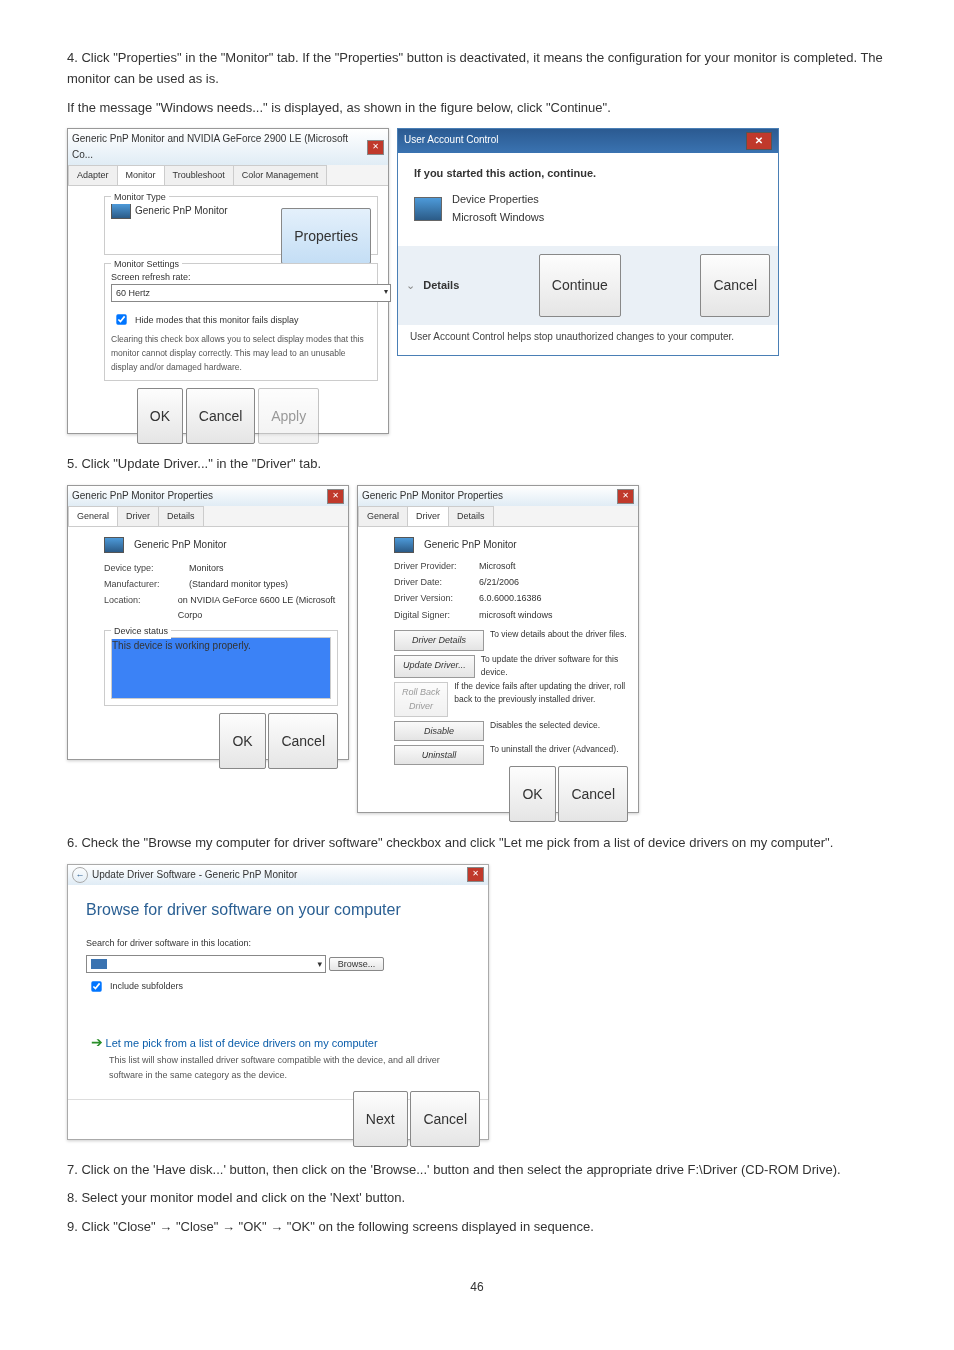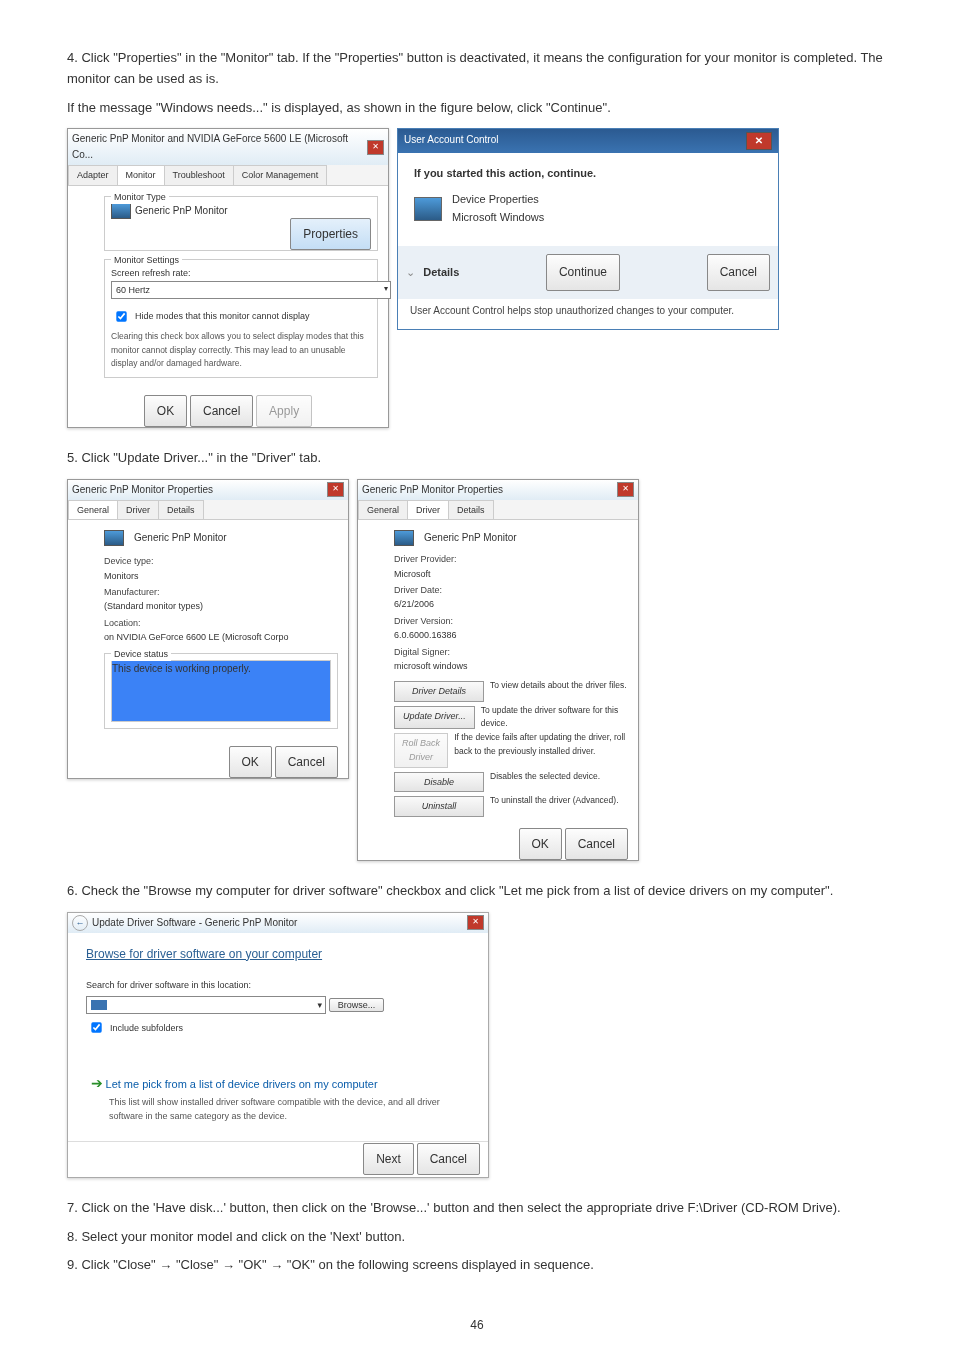--- a/index.html
+++ b/index.html
@@ -16,64 +16,64 @@
     .figure-row { display: flex; gap: 8px; margin: 10px 0 20px 0; align-items: flex-start; }
     .win-window { border: 1px solid #999; background: #fff; box-shadow: 0 1px 3px rgba(0,0,0,0.2); font-size: 10px; }
     .win-titlebar { background: linear-gradient(#fff, #e0ecf5); padding: 2px 4px; font-size: 10px; display: flex; justify-content: space-between; align-items: center; }
     .win-close { background: #c0392b; color: #fff; border: 1px solid #888; font-size: 8px; padding: 0 4px; }
     .tab-strip { display: flex; border-bottom: 1px solid #ccc; background: #f4f4f4; font-size: 9px; }
     .tab { padding: 2px 8px; border: 1px solid #ccc; border-bottom: none; margin-right: -1px; background: #f0f0f0; }
     .tab.active { background: #fff; }
     .win-body { padding: 10px; margin-left: 26px; }
     .groupbox { border: 1px solid #ccc; padding: 6px; margin-bottom: 8px; position: relative; }
     .groupbox-title { position: absolute; top: -7px; left: 6px; background: #fff; padding: 0 3px; font-size: 9px; }
-    .btn { background: linear-gradient(#fdfdfd,#e5e5e5); border: 1px solid #888; padding: 8px 12px; font-size: 12px; border-radius: 2px; }
+    .btn { background: linear-gradient(#fdfdfd,#e5e5e5); border: 1px solid #888; padding: 19px 12px; font-size: 14px; border-radius: 2px; }
     .btn-row { text-align: center; padding: 6px; }
     .checkbox-row { display: flex; align-items: center; gap: 4px; font-size: 9px; }
     .dropdown-mini { border: 1px solid #888; padding: 1px 14px 1px 4px; font-size: 9px; display: inline-block; background: #fff; position: relative; }
     .dropdown-mini:after { content: "▾"; position: absolute; right: 2px; font-size: 8px; }
     .uac-window { border: 1px solid #4a7fb5; width: 380px; font-size: 11px; background: #f5f9fd; }
     .uac-header { background: linear-gradient(#2b5a91, #3a73b1); color: #fff; padding: 3px 6px; display: flex; justify-content: space-between; font-size: 10px; }
     .uac-close-x { background: #c0392b; color: #fff; width: 24px; text-align: center; font-weight: bold; border: 1px solid #555; }
     .uac-banner { background: #3b76b3; color: #fff; padding: 14px 10px; display: flex; align-items: center; gap: 10px; font-size: 13px; }
     .uac-shield { width: 24px; height: 24px; background: conic-gradient(#c0392b 0 25%, #27ae60 25% 50%, #2980b9 50% 75%, #f1c40f 75% 100%); border-radius: 2px; }
     .uac-content { padding: 12px 16px; background: #fff; }
     .uac-item { display: flex; align-items: center; gap: 10px; margin: 8px 0; }
     .mon-icon { width: 26px; height: 22px; border: 1px solid #666; background: linear-gradient(#4d9ad9,#2b5b87); }
     .uac-footer { background: #eaf0f6; padding: 8px; display: flex; align-items: center; gap: 8px; }
     .uac-footer .btn { margin-left: auto; }
     .uac-note { font-size: 10px; color: #444; padding: 4px 12px 10px; background: #fff; }
     .props-window { width: 280px; }
-    .label-pair { display: flex; font-size: 9px; margin: 2px 0; flex-direction: column; }
+    .label-pair { display: flex; font-size: 9px; margin: 2px 0; }
     .label-pair .lk { width: 85px; color: #444; }
     .small-btn { background: linear-gradient(#fafafa,#e4e4e4); border: 1px solid #999; font-size: 9px; padding: 2px 4px; width: 80px; text-align: center; margin: 2px 0; font-style: italic; }
     .driver-grid { display: flex; gap: 6px; }
     .desc { font-size: 8.5px; color: #333; }
     .wizard-window { width: 420px; border: 1px solid #aaa; }
     .wizard-body { padding: 12px 18px; }
-    .wizard-h { color: #2a5f93; font-size: 12px; margin-bottom: 14px; text-decoration: underline; }
+    .wizard-h { color: #2a5f93; font-size: 16px; margin-bottom: 14px; }
     .path-input { border: 1px solid #888; padding: 1px 4px; font-size: 9px; width: 230px; display: inline-block; position: relative; }
     .path-input:after { content:"▾"; position:absolute; right:3px; }
     .link-option { color: #0a5daa; font-size: 11px; }
     .link-sub { font-size: 9px; color: #555; }
     .wizard-foot { text-align: right; padding: 8px; border-top: 1px solid #ddd; }
     .page-num { text-align: center; margin-top: 40px; font-size: 12px; }
     .mon-mini { width: 18px; height: 14px; border: 1px solid #555; background: linear-gradient(#4d9ad9,#2b5b87); display: inline-block; margin-right: 4px; vertical-align: middle; }
   </style>
 </head>
 <body>
 
 <p>4. Click "Properties" in the "Monitor" tab. If the "Properties" button is deactivated, it means the configuration for your monitor is completed. The monitor can be used as is.</p>
 <p>If the message "Windows needs..." is displayed, as shown in the figure below, click "Continue".</p>
 
 <div class="figure-row">
 
   <div class="win-window" style="width:320px">
     <div class="win-titlebar">
-      <span>Generic PnP Monitor and NVIDIA GeForce 5600 LE (Microsoft Co...</span>
+      <span>Generic PnP Monitor and NVIDIA GeForce 2900 LE (Microsoft Co...</span>
       <span class="win-close">✕</span>
     </div>
     <div class="tab-strip">
       <div class="tab">Adapter</div>
       <div class="tab active">Monitor</div>
       <div class="tab">Troubleshoot</div>
       <div class="tab">Color Management</div>
     </div>
     <div class="win-body">
       <div class="groupbox">
@@ -84,21 +84,21 @@
         <div style="text-align:right;margin-top:6px">
           <span class="btn" style="background:linear-gradient(#e4f0fb,#c4def5)">Properties</span>
         </div>
       </div>
       <div class="groupbox">
         <span class="groupbox-title">Monitor Settings</span>
         <div style="font-size:9px">Screen refresh rate:</div>
         <div class="dropdown-mini" style="width:260px"><span>60 Hertz</span></div>
         <div class="checkbox-row" style="margin-top:8px">
           <input type="checkbox" checked="" style="transform: scale(0.8);">
-          <span>Hide modes that this monitor cannot display</span>
+          <span>Hide modes that this monitor fails display</span>
         </div>
         <div style="font-size:8.5px;color:#555;margin-top:4px">Clearing this check box allows you to select display modes that this monitor cannot display correctly. This may lead to an unusable display and/or damaged hardware.</div>
       </div>
     </div>
     <div class="btn-row">
       <span class="btn">OK</span>
       <span class="btn">Cancel</span>
       <span class="btn" style="opacity:0.5">Apply</span>
     </div>
   </div>

